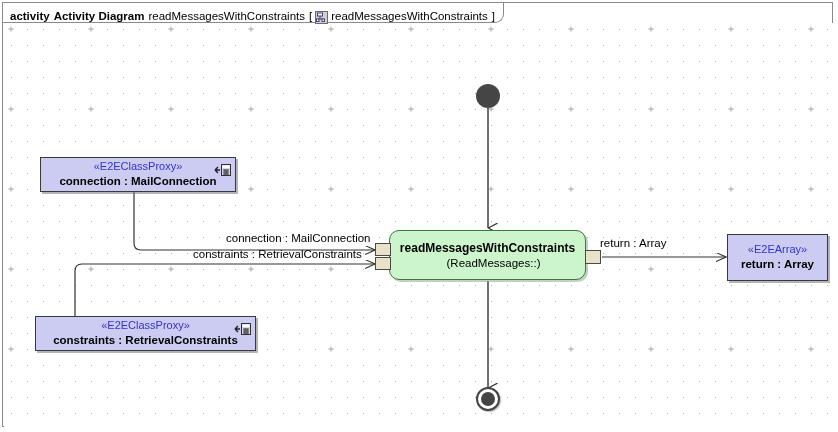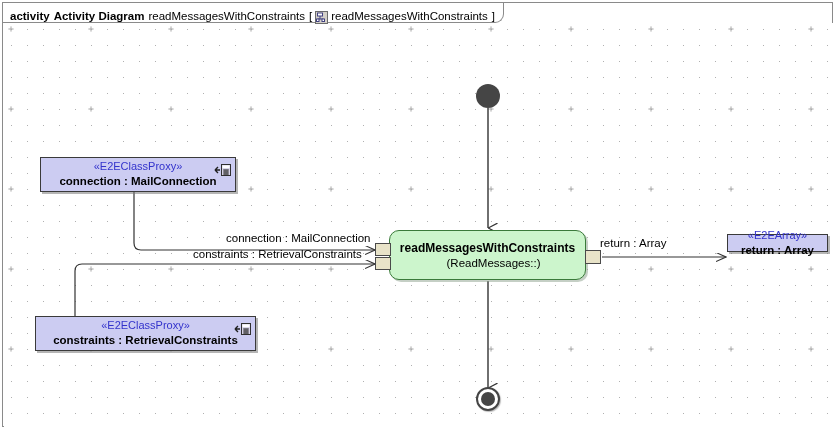--- a/index.html
+++ b/index.html
@@ -319,18 +319,18 @@
         <rect x="8.5" y="1.5" width="7" height="2.5" fill="#ffffff" stroke="none"></rect>
         <line x1="9" y1="6" x2="15" y2="6" stroke="#303030" stroke-width="0.9"></line>
         <line x1="9" y1="8" x2="15" y2="8" stroke="#303030" stroke-width="0.9"></line>
         <line x1="9" y1="10" x2="15" y2="10" stroke="#303030" stroke-width="0.9"></line>
         <line x1="11" y1="5.5" x2="11" y2="11" stroke="#303030" stroke-width="0.9"></line>
         <line x1="13" y1="5.5" x2="13" y2="11" stroke="#303030" stroke-width="0.9"></line>
       </svg>
     </span>
   </div>
 
-  <div class="node proxybox" style="left:724px;top:231px;width:101px;height:18px;">
+  <div class="node proxybox" style="left:724px;top:231px;width:101px;height:47px;">
     <div class="stereo">«E2EArray»</div>
     <div class="nmline">return : Array</div>
   </div>
 
 </div>
 
 </body></html>

